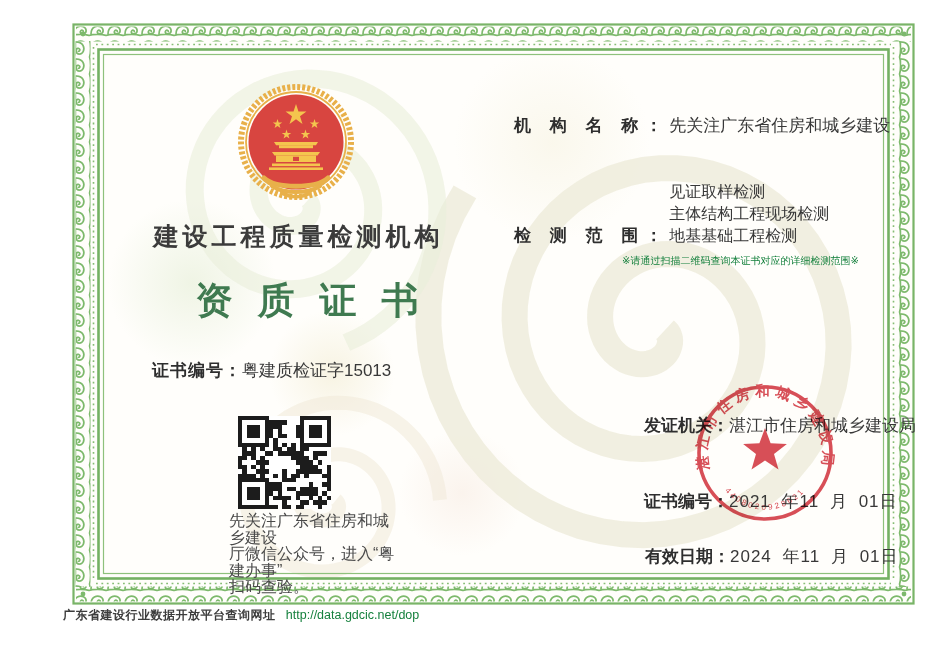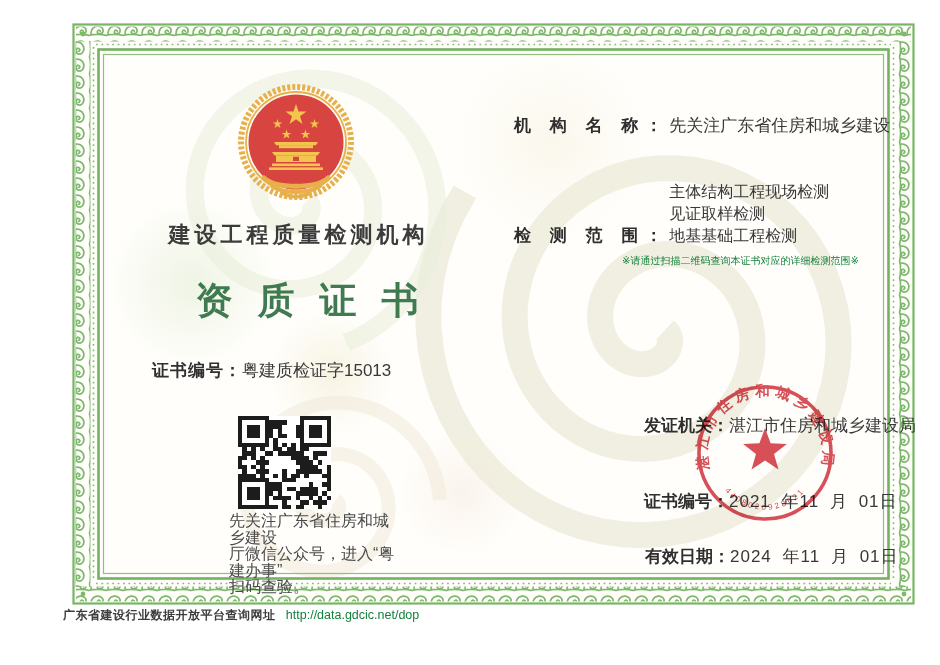--- a/index.html
+++ b/index.html
@@ -26,21 +26,21 @@
   .row{display:flex;align-items:flex-end;margin-top:6px;}
 
   .org-row{left:514px;top:108px;font-size:17px;}
   .org-row .label{letter-spacing:7px;}
   .scope-row{left:514px;top:175px;font-size:16px;}
   .scope-row .label{letter-spacing:7px;font-size:17px;padding-top:9px;}
   .scope-lines div{line-height:22px;}
   .note{left:622px;top:250px;width:308px;font-size:10px;line-height:21px;color:#15803d;}
 
   .title1{left:122px;top:220px;width:345px;text-align:center;
-    font-size:22px;font-weight:700;letter-spacing:4px;padding-left:4px;color:#3b3b3b;}
+    font-size:25px;font-weight:700;letter-spacing:4px;padding-left:4px;color:#3b3b3b;}
   .title2{left:122px;top:276px;width:345px;text-align:center;
     font-size:37px;font-weight:700;letter-spacing:25px;padding-left:25px;color:#3f7a50;}
   .certno{left:152px;top:353px;font-size:17px;}
   .certno .label{letter-spacing:1px;}
 
   .qr-wrap{left:238px;top:416px;width:93px;height:93px;background:#fff;}
   .qr-caption{left:229px;top:513px;width:175px;font-size:16px;line-height:16.5px;color:#4a4a4a;}
 
   .issuer-row{left:644px;top:408px;font-size:17px;}
   .date-row{font-size:17px;}
@@ -384,22 +384,22 @@
   </div>
 
   <div class="abs row org-row">
     <span class="label">机 构 名 称：</span>
     <span class="value">先关注广东省住房和城乡建设</span>
   </div>
 
   <div class="abs row scope-row">
     <span class="label">检 测 范 围：</span>
     <span class="value scope-lines">
+      <div>见证取样检测</div>
       <div>主体结构工程现场检测</div>
-      <div>见证取样检测</div>
       <div>地基基础工程检测</div>
     </span>
   </div>
 
   <div class="abs note">※请通过扫描二维码查询本证书对应的详细检测范围※</div>
 
   <div class="abs row issuer-row">
     <span class="label">发证机关：</span>
     <span class="value">湛江市住房和城乡建设局</span>
   </div>

